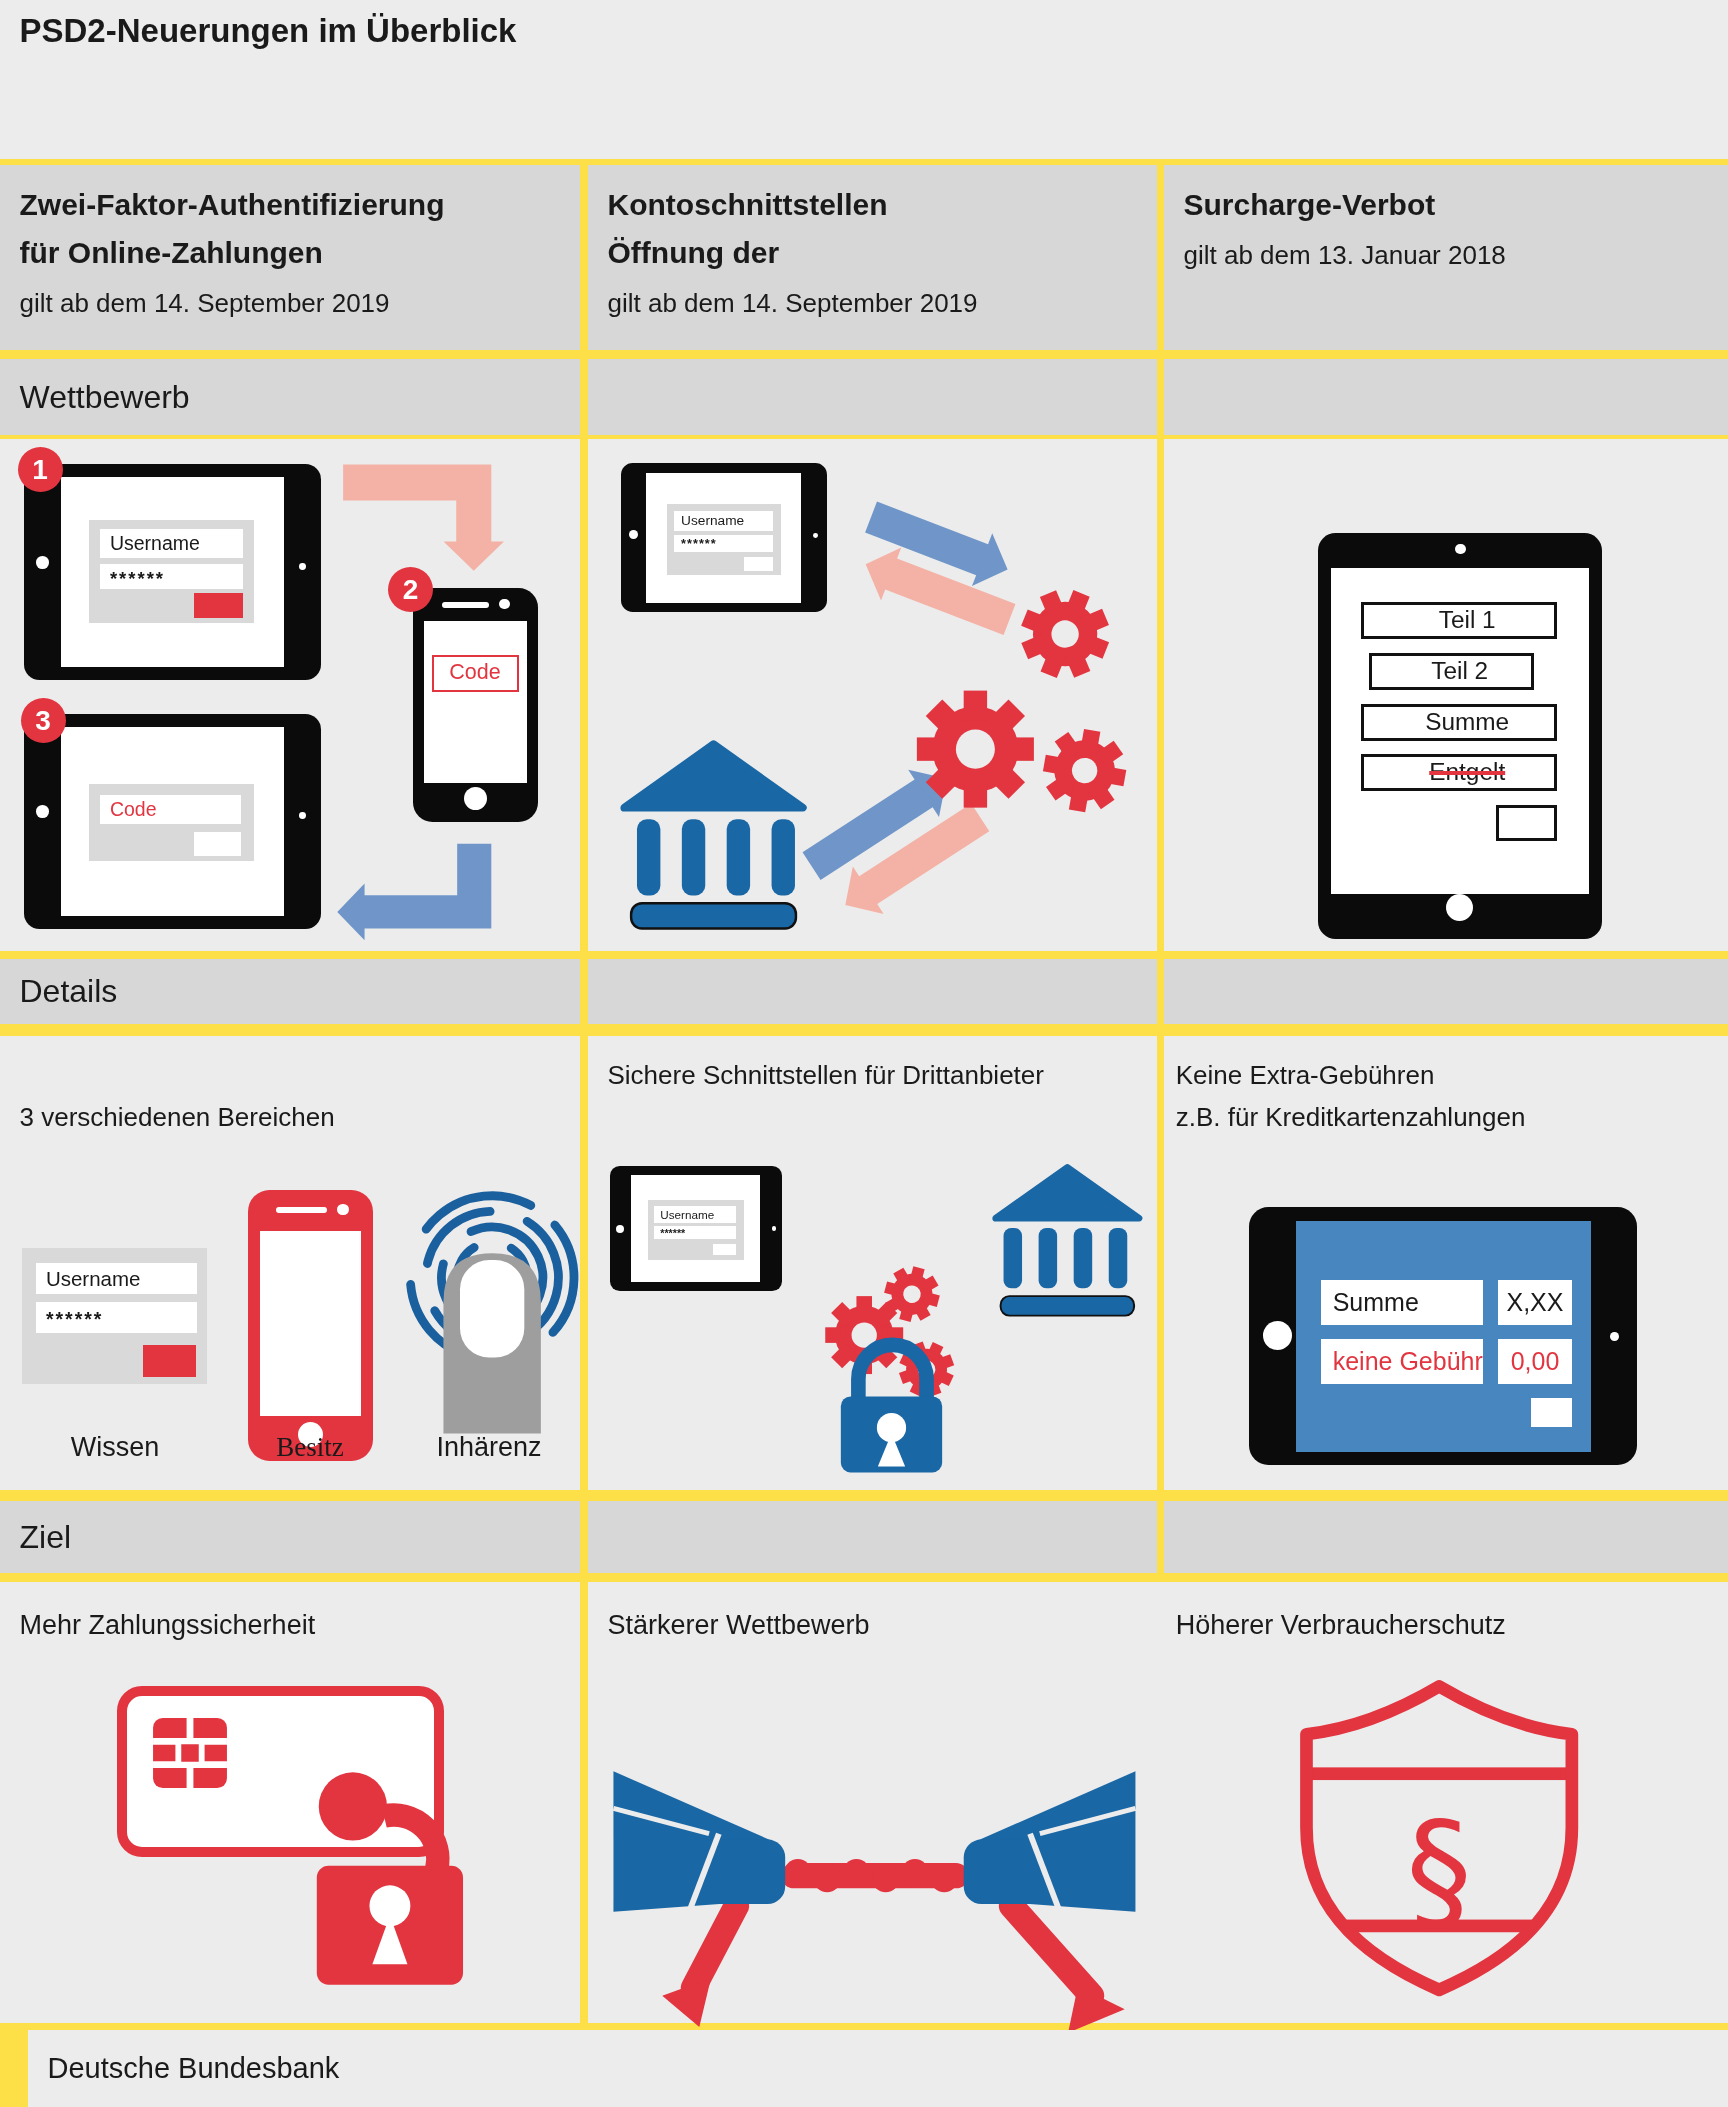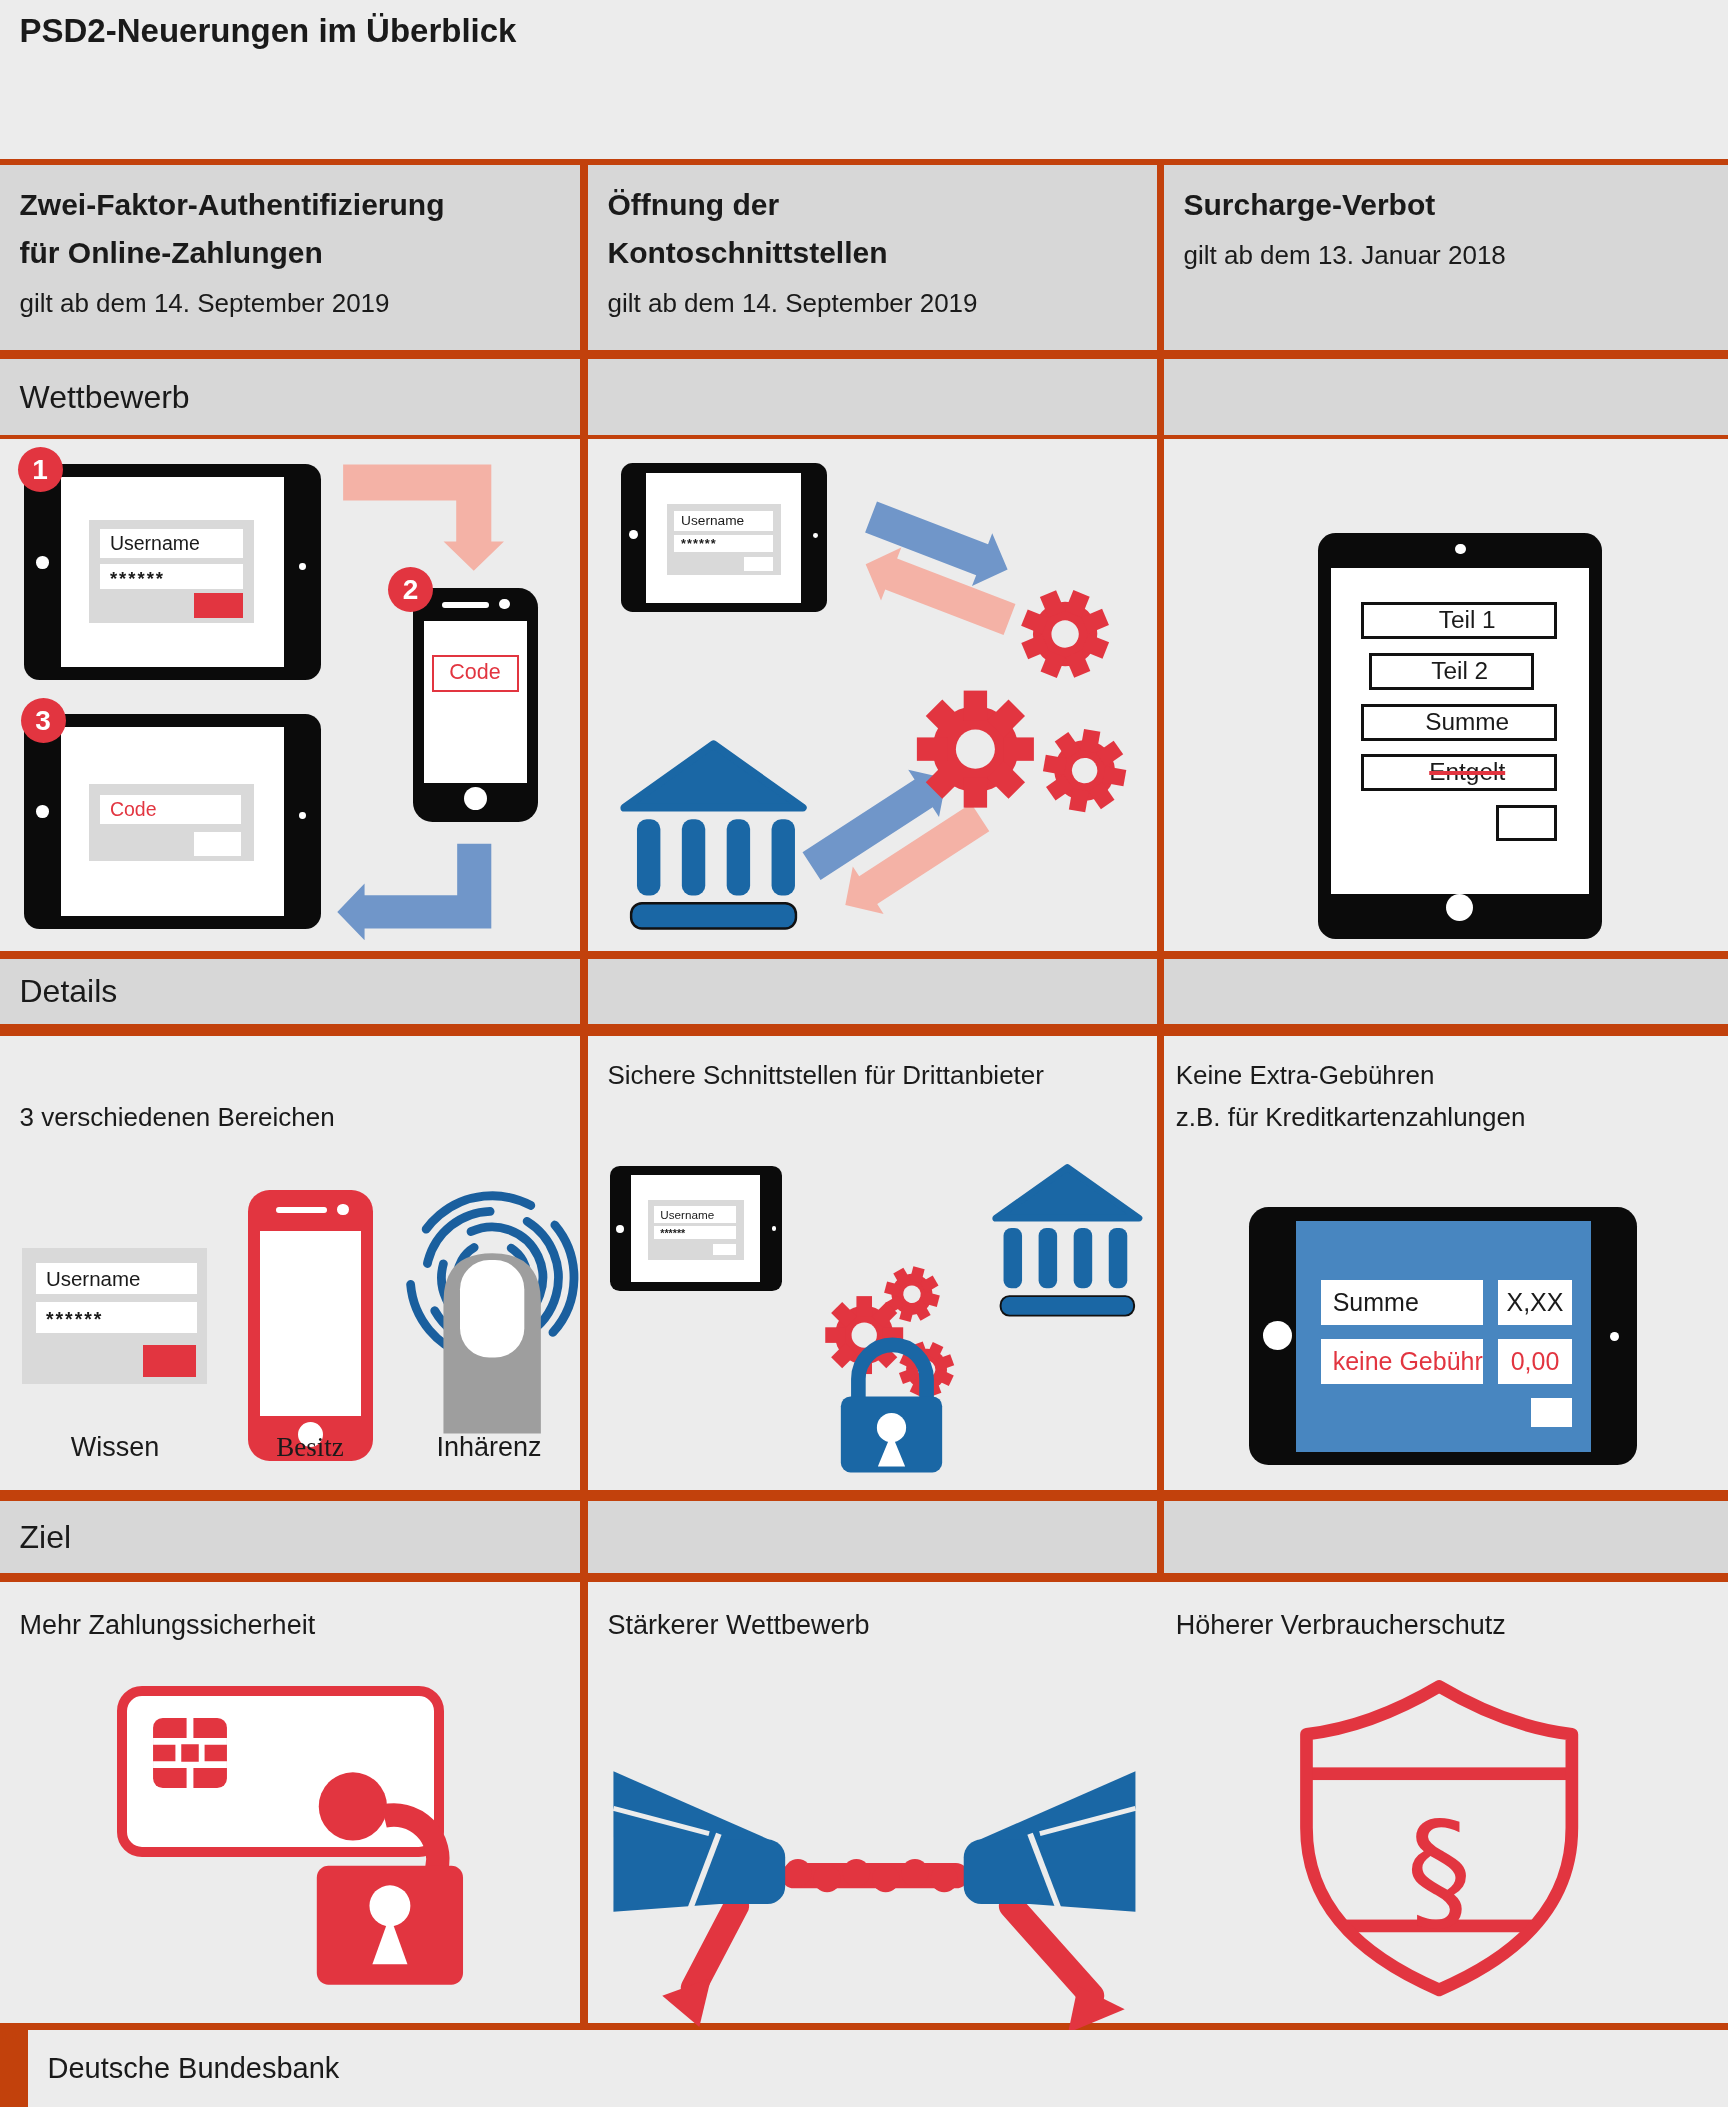--- a/index.html
+++ b/index.html
@@ -1,17 +1,17 @@
 <!DOCTYPE html>
 <html><head>
 <meta charset="utf-8">
 <style>
   * { margin:0; padding:0; box-sizing:border-box; }
   body { background:#ffffff; font-family:"Liberation Sans","DejaVu Sans",sans-serif; color:#1a1a1a; }
-  .canvas { position:relative; width:1728px; height:2108px; background:#c2410c; overflow:hidden; }
+  .canvas { position:relative; width:1728px; height:2108px; background:#fde047; overflow:hidden; }
   .abs { position:absolute; }
   .band { background:#ececec; }
   .graybox { background:#d7d7d7; }
   .panel { background:#ececec; }
   .page-title { font-size:33px; font-weight:bold; }
   .colhead { padding:15.6px 19.5px 0 19.5px; }
   .colhead .hline { font-size:30px; font-weight:bold; line-height:48px; }
   .colhead .validity { font-size:26px; font-weight:normal; line-height:35px; margin-top:9.8px; }
   .barlabel { position:absolute; left:19.5px; top:0; font-size:32px; }
   .dtitle { position:absolute; font-size:26px; line-height:43px; white-space:nowrap; }
@@ -44,22 +44,22 @@
   <div class="abs band" style="left:0;top:0;width:1728px;height:159px;">
     <div class="abs page-title" style="left:19.5px;top:11.7px;">PSD2-Neuerungen im Überblick</div>
   </div>
 
   <div class="abs graybox colhead" style="left:0;top:165px;width:580px;height:185px;">
     <div class="hline">Zwei-Faktor-Authentifizierung</div>
     <div class="hline">für Online-Zahlungen</div>
     <div class="validity">gilt ab dem 14. September 2019</div>
   </div>
   <div class="abs graybox colhead" style="left:588px;top:165px;width:569px;height:185px;">
+    <div class="hline">Kontoschnittstellen</div>
     <div class="hline">Öffnung der</div>
-    <div class="hline">Kontoschnittstellen</div>
     <div class="validity">gilt ab dem 14. September 2019</div>
   </div>
   <div class="abs graybox colhead" style="left:1164px;top:165px;width:564px;height:185px;">
     <div class="hline">Surcharge-Verbot</div>
     <div class="validity">gilt ab dem 13. Januar 2018</div>
   </div>
 
   <div class="abs graybox" style="left:0;top:359px;width:580px;height:76px;">
     <div class="barlabel" style="line-height:76px;">Wettbewerb</div>
   </div>

